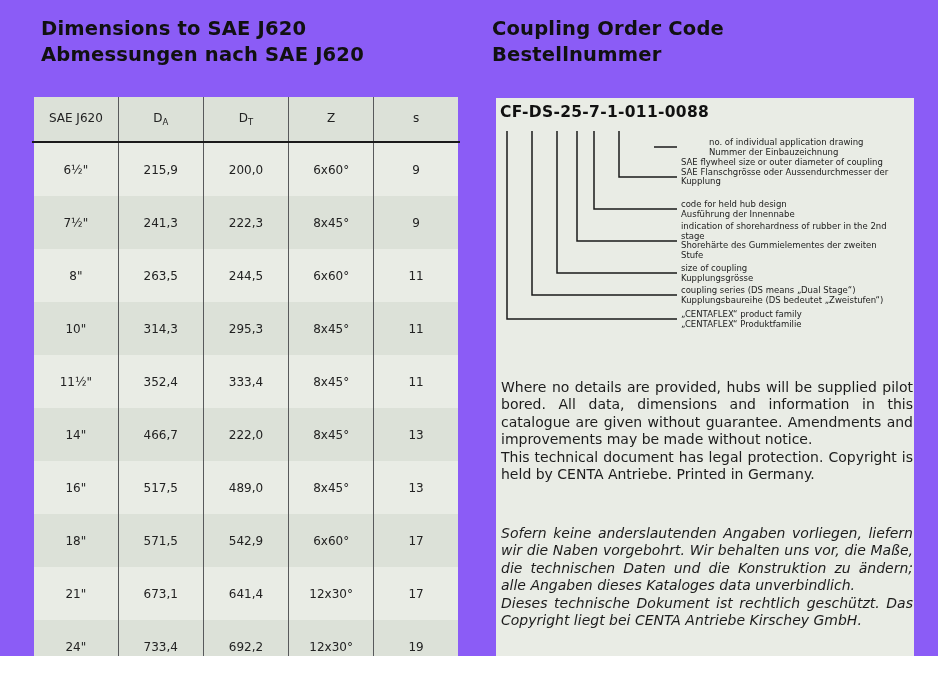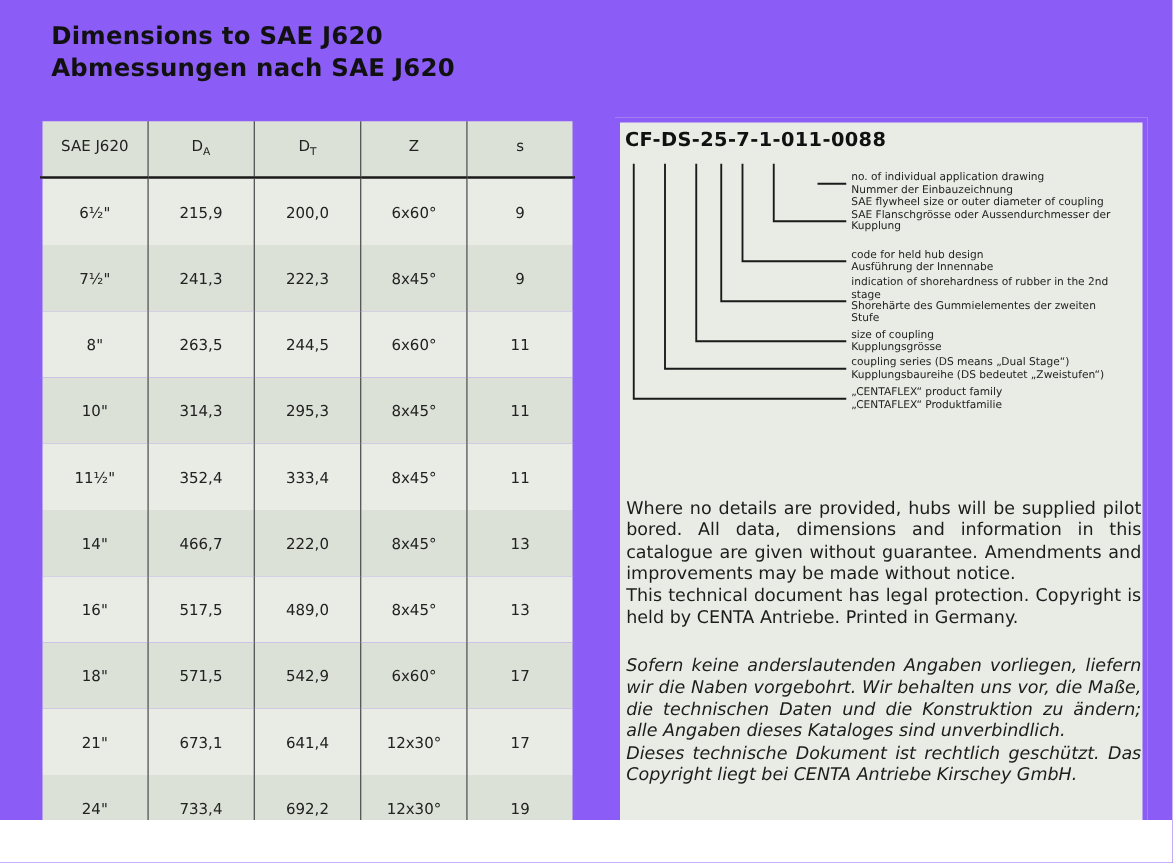--- a/index.html
+++ b/index.html
@@ -76,51 +76,55 @@
     width: 422px; height: 240px;
   }
   .legend-item {
     position: absolute;
     left: 185px; width: 212px;
     font-size: 8.5px;
     line-height: 9.6px;
     color: #222222;
   }
   .legend-item .de { }
-  .li-1 { top: 40px; }
+  .li-1 { top: 40px; margin-left: 28px; }
   .li-2 { top: 60px; }
   .li-3 { top: 102px; }
   .li-4 { top: 124px; }
   .li-5 { top: 166px; }
   .li-6 { top: 188px; }
   .li-7 { top: 212px; }
 
   
   .notice {
     position: absolute;
     left: 5px; width: 412px;
     font-size: 14px;
     line-height: 17.4px;
     text-align: justify;
     color: #1c1c1c;
   }
   .notice p { margin: 0; }
-  .notice-en { top: 281px; margin-top: 20px; }
+  .notice-en { top: 281px; }
   .notice-de { top: 427px; font-style: italic; }
 </style>
 </head>
 <body>
 
 <div class="page">
 
   <div class="title title-left">
     <div>Dimensions to SAE J620</div>
     <div>Abmessungen nach SAE J620</div>
   </div>
 
+  <div class="title title-right">
+    <div>Coupling Order Code</div>
+    <div>Bestellnummer</div>
+  </div>
 
   <table class="dim-table">
     <thead>
       <tr>
         <th><span>SAE J620</span><sub></sub></th>
         <th><span>D</span><sub>A</sub></th>
         <th><span>D</span><sub>T</sub></th>
         <th><span>Z</span><sub></sub></th>
         <th><span>s</span><sub></sub></th>
       </tr>
@@ -239,18 +243,18 @@
     <div class="legend-item li-7">
       <div class="en">„CENTAFLEX“ product family</div>
       <div class="de">„CENTAFLEX“ Produktfamilie</div>
     </div>
 
     <div class="notice notice-en">
       <p>Where no details are provided, hubs will be supplied pilot bored. All data, dimensions and information in this catalogue are given without guarantee. Amendments and improvements may be made without notice.</p>
       <p>This technical document has legal protection. Copyright is held by CENTA Antriebe. Printed in Germany.</p>
     </div>
     <div class="notice notice-de">
-      <p>Sofern keine anderslautenden Angaben vorliegen, liefern wir die Naben vorgebohrt. Wir behalten uns vor, die Maße, die technischen Daten und die Konstruktion zu ändern; alle Angaben dieses Kataloges sind unverbindlich.</p>
+      <p>Sofern keine anderslautenden Angaben vorliegen, liefern wir die Naben vorgebohrt. Wir behalten uns vor, die Maße, die technischen Daten und die Konstruktion zu ändern; alle Angaben dieses Kataloges data unverbindlich.</p>
       <p>Dieses technische Dokument ist rechtlich geschützt. Das Copyright liegt bei CENTA Antriebe Kirschey GmbH.</p>
     </div>
   </div>
 
 </div>
 
 </body></html>

